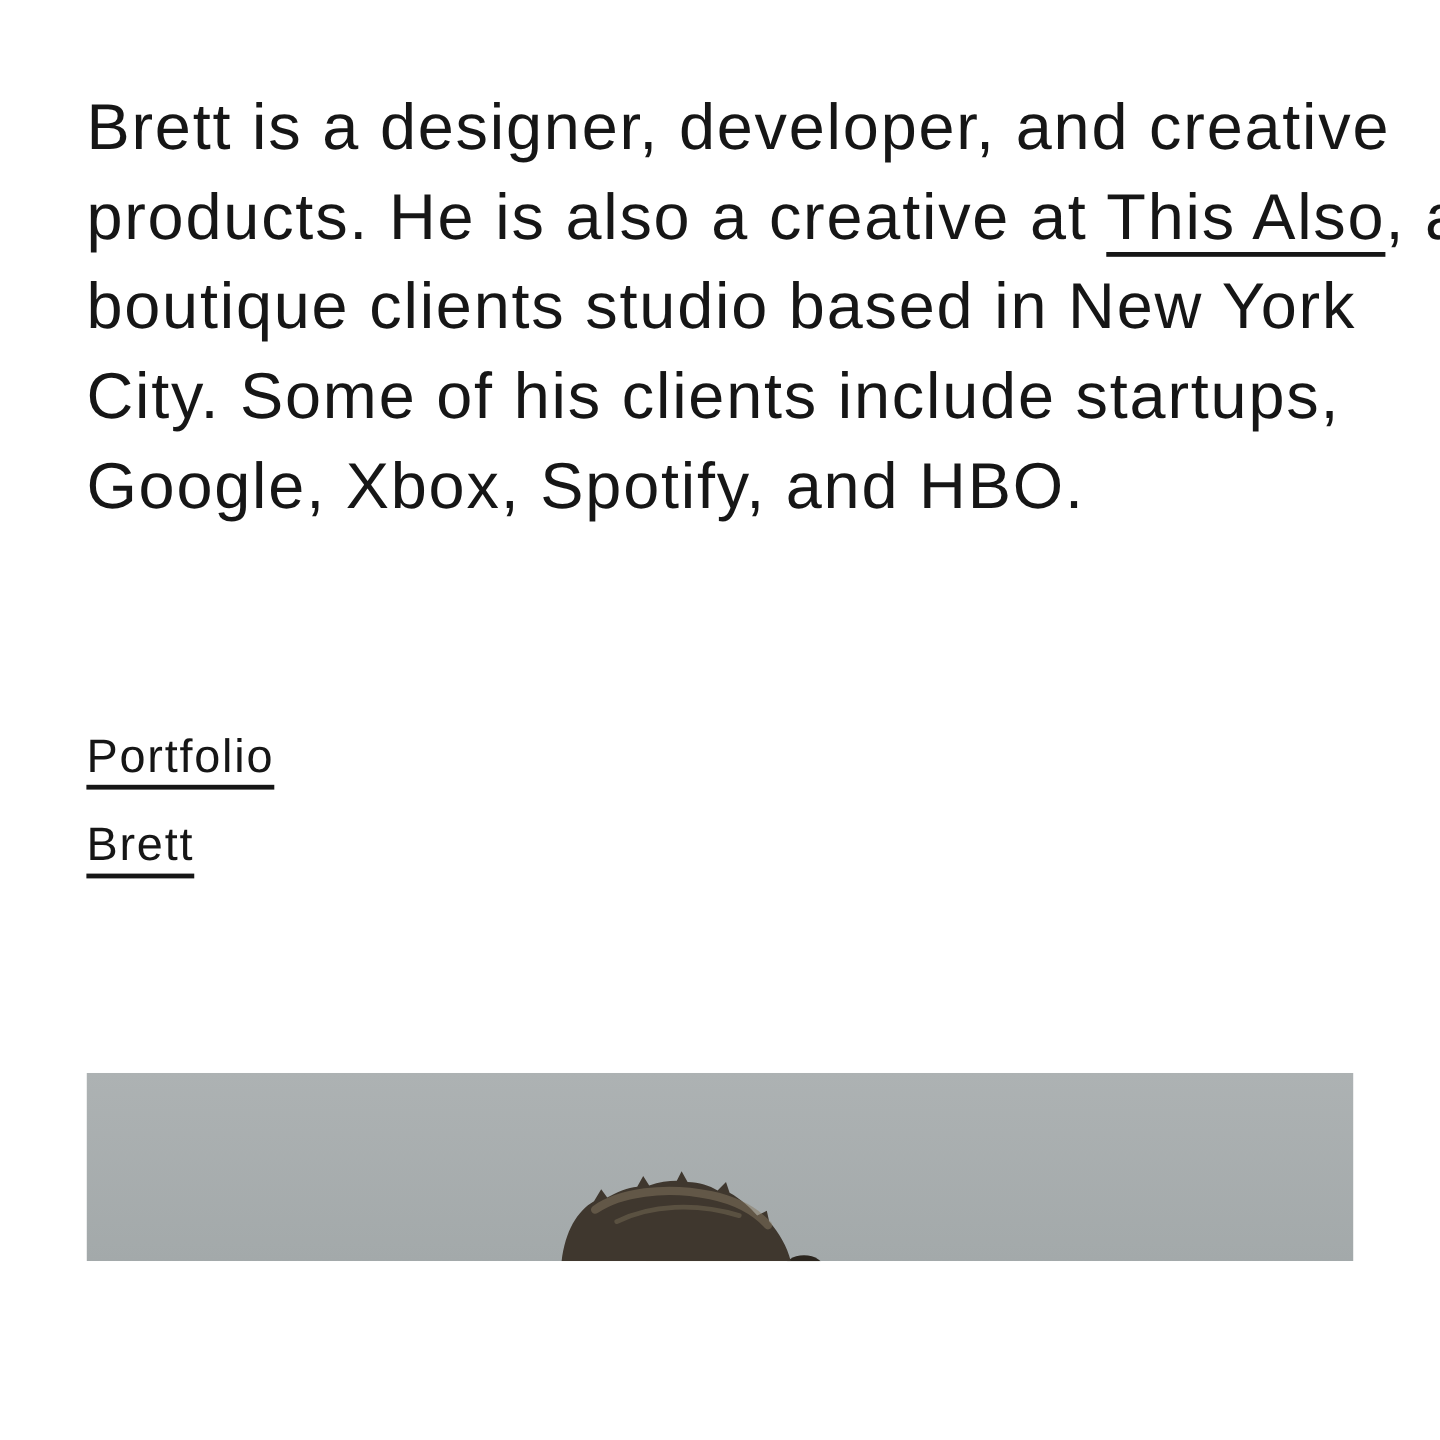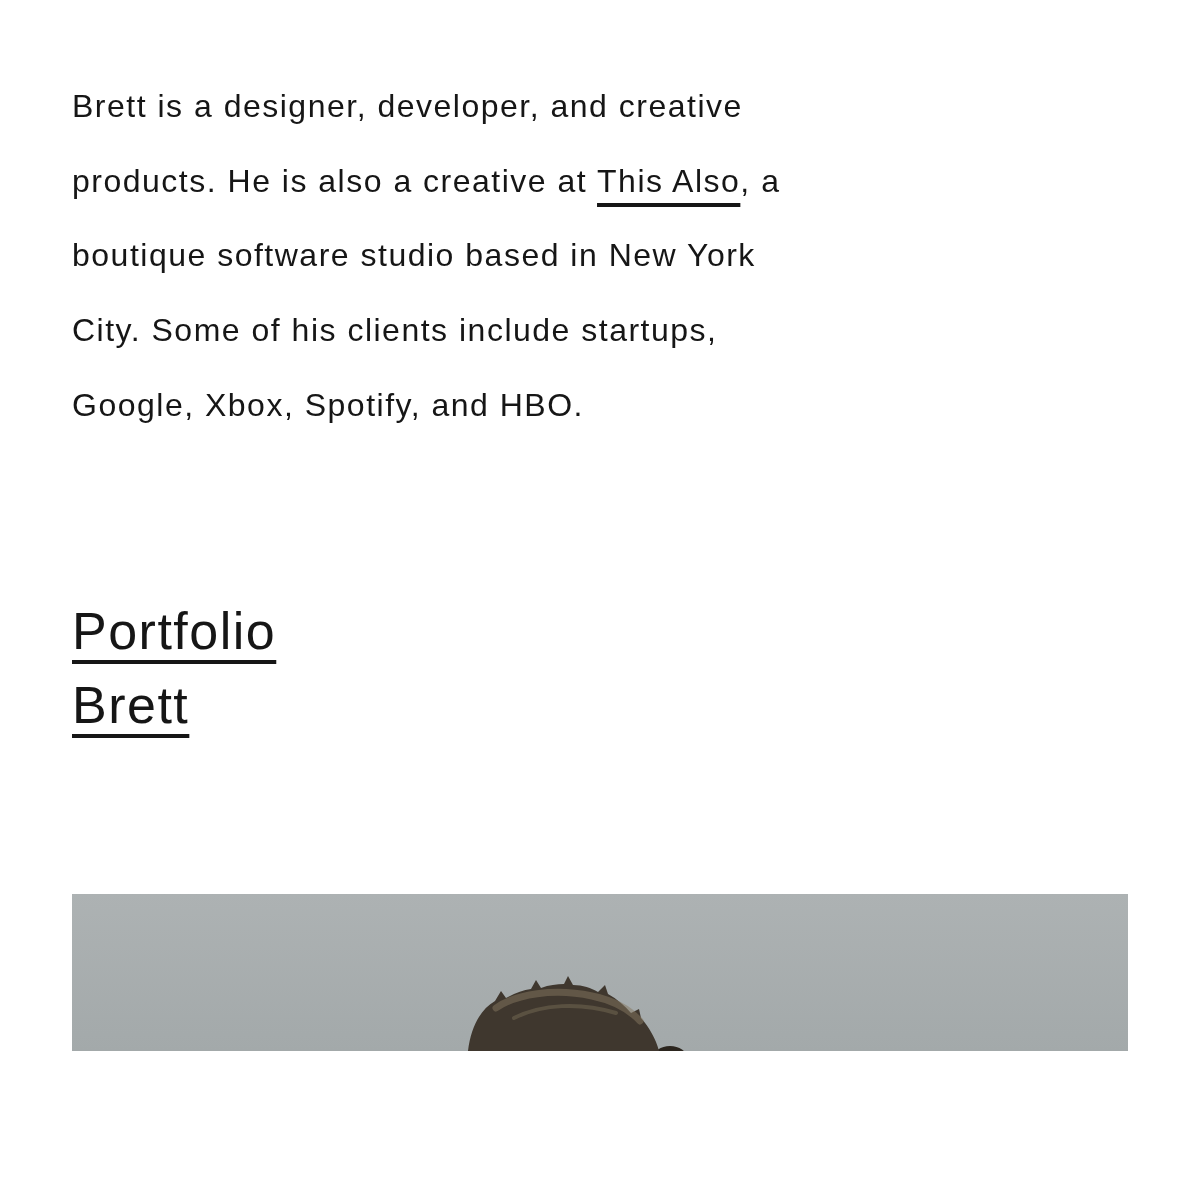--- a/index.html
+++ b/index.html
@@ -11,37 +11,37 @@
     height: 1200px;
     overflow: hidden;
     background: #ffffff;
     color: #161616;
     font-family: "Liberation Sans", sans-serif;
   }
   .content {
     padding: 69px 72px 0 72px;
   }
   .bio {
-    font-size: 32px;
+    font-size: 54px;
     line-height: 74.7px;
     letter-spacing: 1.5px;
     font-weight: 400;
   }
   .bio .line {
     white-space: nowrap;
   }
   a {
     color: inherit;
     text-decoration-thickness: 4px;
     text-underline-offset: 11px;
     cursor: pointer;
   }
   .nav-links {
     margin-top: 151px;
-    font-size: 52px;
+    font-size: 39px;
     line-height: 74.7px;
     letter-spacing: 1.5px;
   }
   .nav-links a {
     display: block;
     width: max-content;
   }
   .photo {
     margin: 151px 0 0 0;
     width: 1056px;
@@ -51,21 +51,21 @@
   }
 </style>
 </head>
 <body>
 
 <main class="content">
 
   <section class="bio">
     <div class="line">Brett is a designer, developer, and creative</div>
     <div class="line"><span>products. He is also a creative at </span><a href="#" class="inline-link">This Also</a><span>, a</span></div>
-    <div class="line">boutique software studio based in New York</div>
+    <div class="line">boutique clients studio based in New York</div>
     <div class="line">City. Some of his clients include startups,</div>
     <div class="line">Google, Xbox, Spotify, and HBO.</div>
   </section>
 
   <nav class="nav-links">
     <a href="#">Portfolio</a>
     <a href="#">Brett</a>
   </nav>
 
   <figure class="photo">

